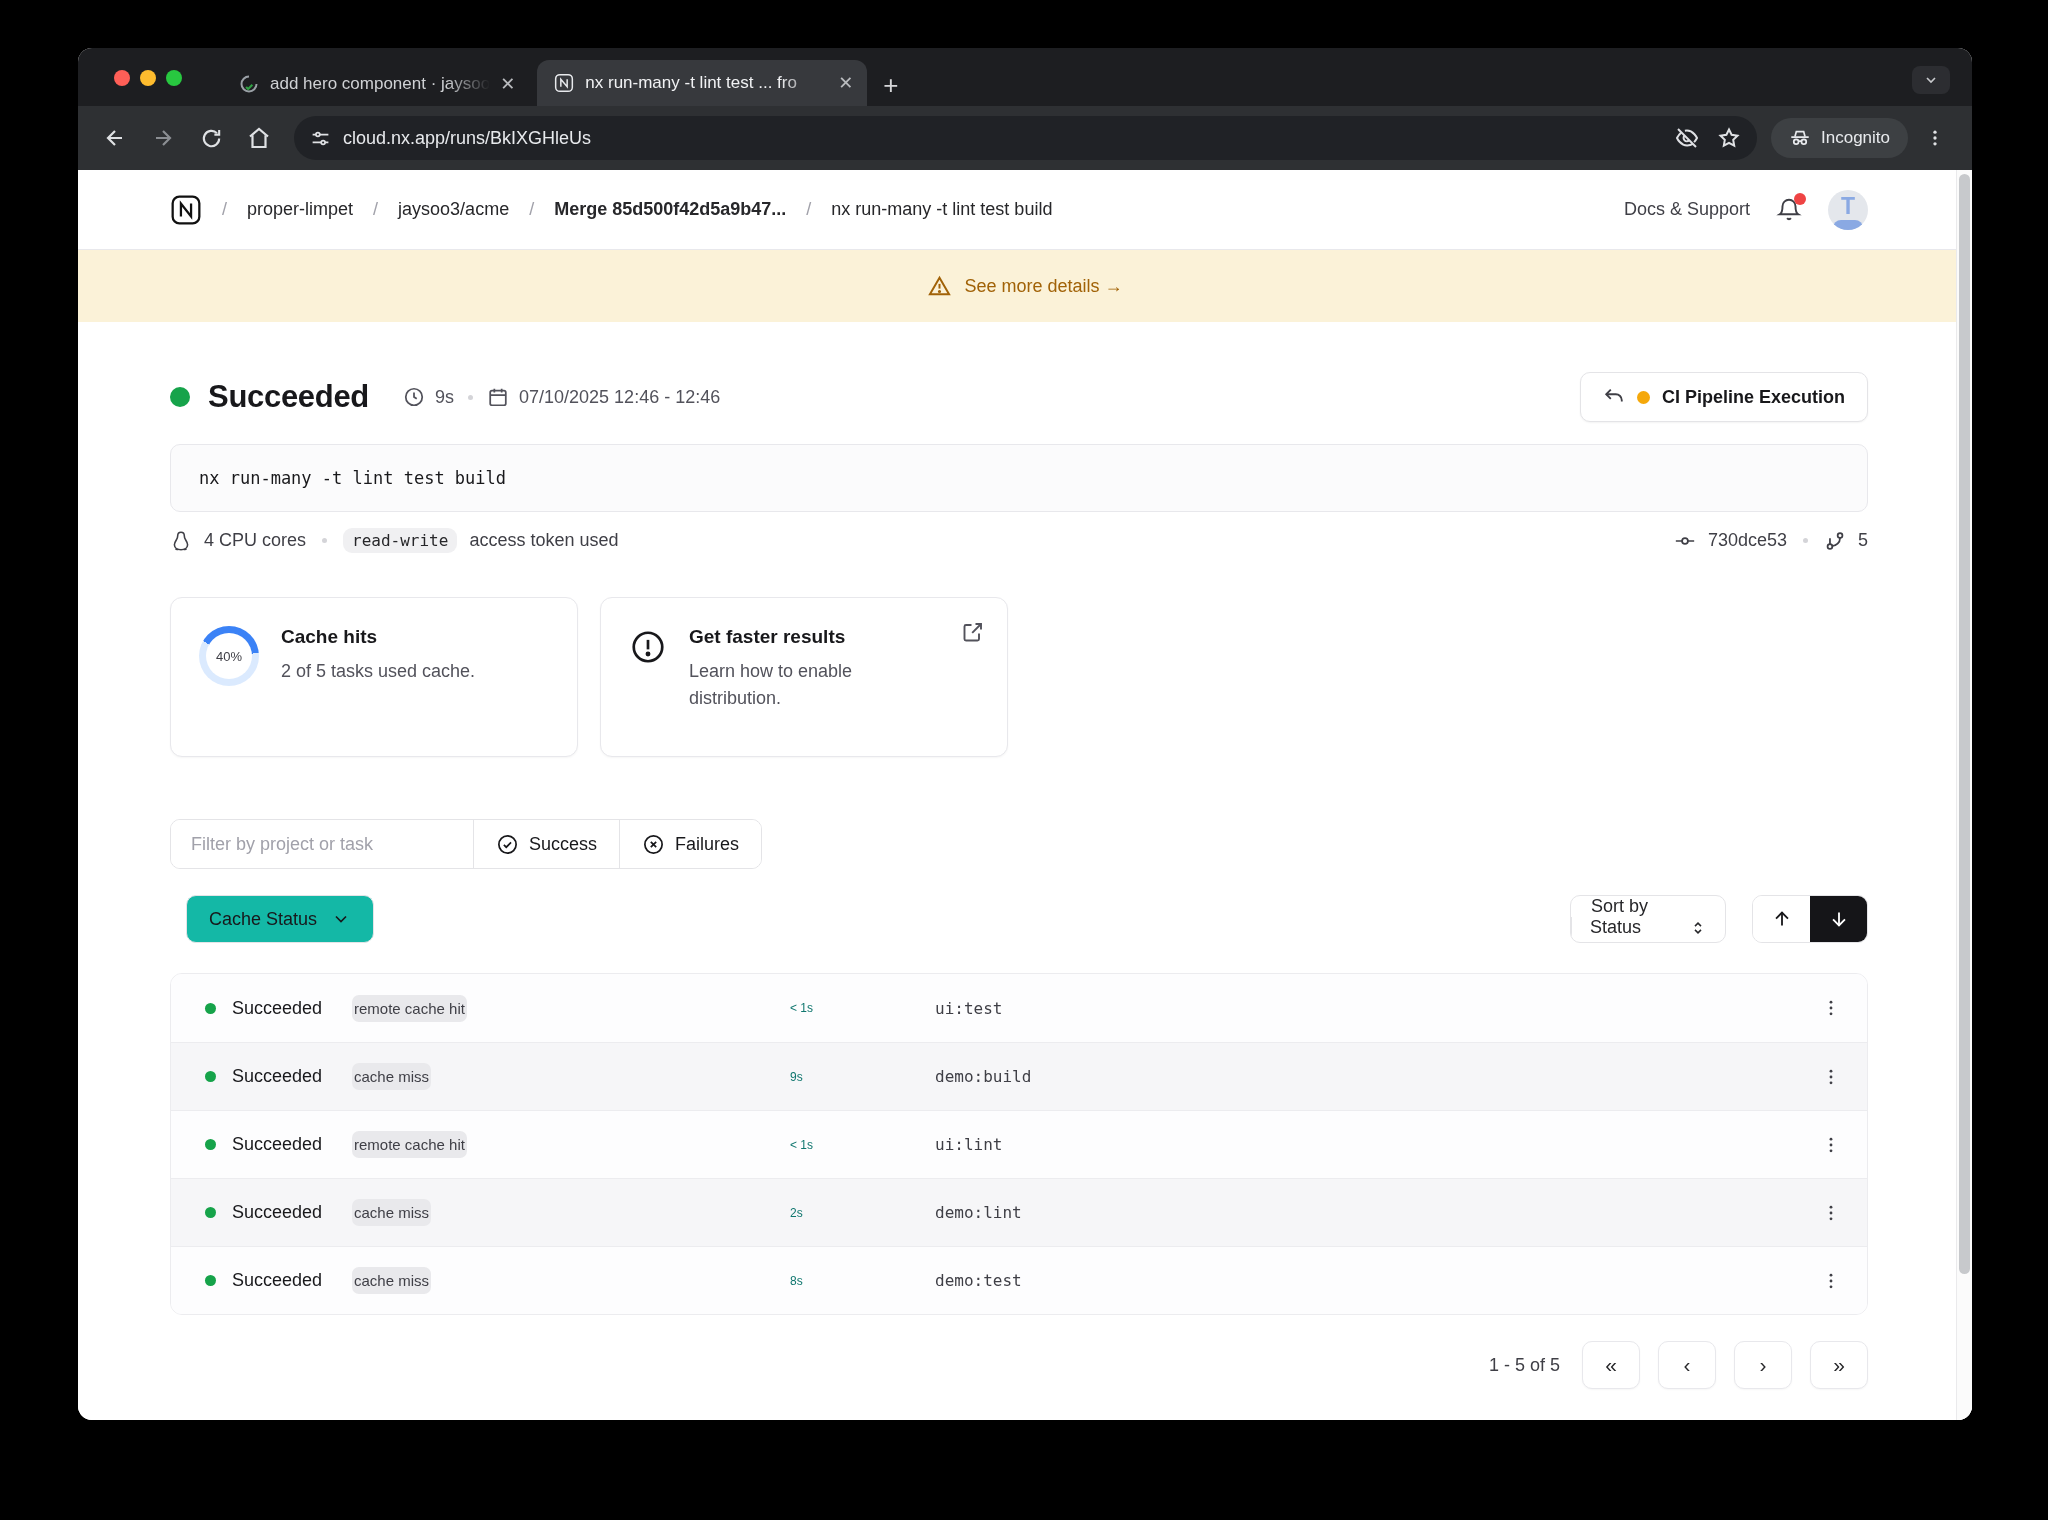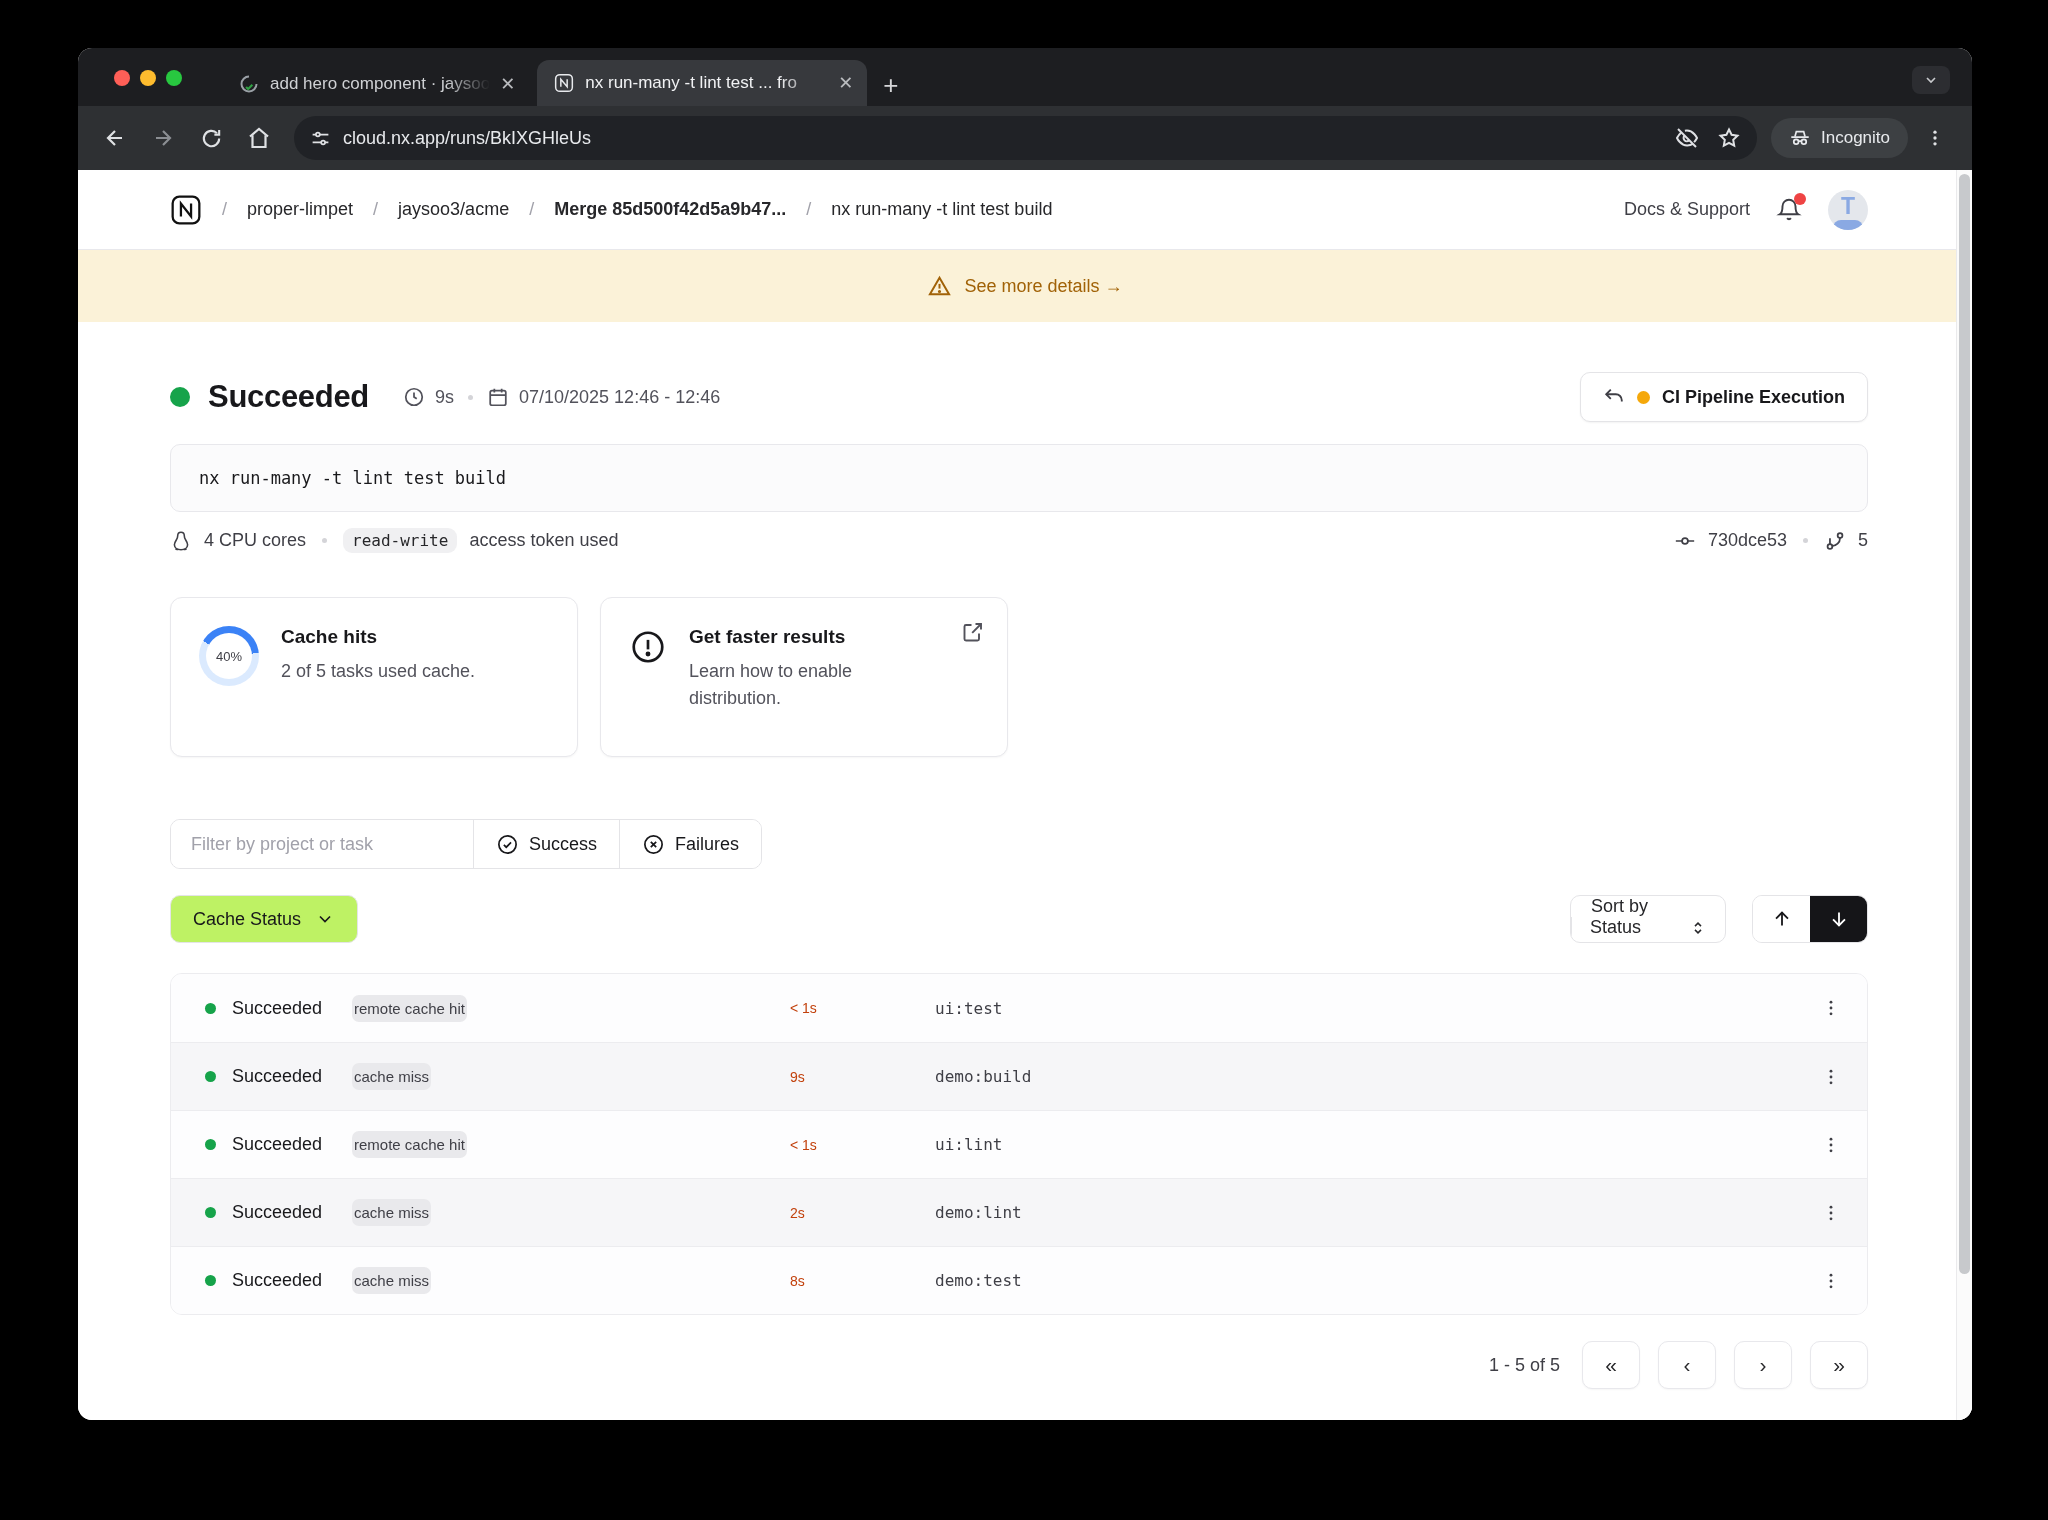--- a/index.html
+++ b/index.html
@@ -93,39 +93,39 @@
   .filter-bar { margin-top:62px; display:flex; height:50px; width:592px; border:1px solid #e4e4e7; border-radius:10px;
                 overflow:hidden; background:#fff; }
   .filter-input { border:none; outline:none; flex:1; padding:0 20px; font-size:18px; color:#18181b;
                   font-family:"Liberation Sans","DejaVu Sans",sans-serif; }
   .filter-input::placeholder { color:#a1a1aa; }
   .seg { display:flex; align-items:center; gap:10px; padding:0 22px; border-left:1px solid #e4e4e7;
          font-size:18px; color:#18181b; background:#fff; }
 
   .controls-row { margin-top:26px; display:flex; align-items:center; }
   .dropdown-btn { height:48px; display:flex; align-items:center; gap:14px; padding:0 22px; border:1px solid #e4e4e7;
-                  border-radius:10px; background:#bef264; font-size:18px; color:#18181b; }
+                  border-radius:10px; background:#14b8a6; font-size:18px; color:#18181b;margin-left:16px; }
   .sort-group { margin-left:auto; display:flex; height:48px; border:1px solid #e4e4e7; border-radius:10px; overflow:hidden;
                 background:#fff; font-size:18px;flex-direction:column; }
   .sort-label { display:flex; align-items:center; padding:0 20px; color:#27272a; }
   .sort-select { display:flex; align-items:center; gap:48px; padding:0 18px; border-left:1px solid #e4e4e7; color:#27272a; }
   .dir-group { display:flex; height:48px; border:1px solid #e4e4e7; border-radius:10px; overflow:hidden; margin-left:26px; }
   .dir-btn { width:57px; display:flex; align-items:center; justify-content:center; background:#fff; color:#18181b; }
   .dir-btn.selected { background:#151518; color:#fff; }
 
   .table { margin-top:30px; border:1px solid #ececef; border-radius:12px; overflow:hidden; }
   .trow { height:68px; display:grid; grid-template-columns:585px 145px 1fr 72px; align-items:center;
           padding-left:34px; background:#fdfdfe; }
   .trow + .trow { border-top:1px solid #ececef; }
   .trow:nth-child(even) { background:#f6f6f8; }
   .tstatus { display:flex; align-items:center; gap:16px; }
   .row-dot { width:11px; height:11px; border-radius:50%; background:#16a34a; flex:none; }
   .row-status { font-size:18px; color:#18181b; width:104px; }
   .row-badge { background:#e9e9ec; border-radius:7px; padding:5px 2px; font-size:15px; color:#3f3f46; white-space:nowrap; }
-  .tdur { font-size:14px; color:#c2410c; }
+  .tdur { font-size:12px; color:#0f766e; }
   .ttask { font-size:16px; color:#3f3f46; }
   .kebab { color:#3f3f46; display:flex; justify-content:center; }
 
   .pager { margin-top:26px; display:flex; align-items:center; justify-content:flex-end; gap:18px; }
   .pager-label { font-size:18px; color:#3f3f46; margin-right:4px; }
   .pg-btn { width:58px; height:48px; border:1px solid #e8e8ec; border-radius:10px; background:#fff;
             display:flex; align-items:center; justify-content:center; font-size:21px; color:#27272a;
             box-shadow:0 1px 2px rgba(0,0,0,.04); }
 
   svg { display:block; }

